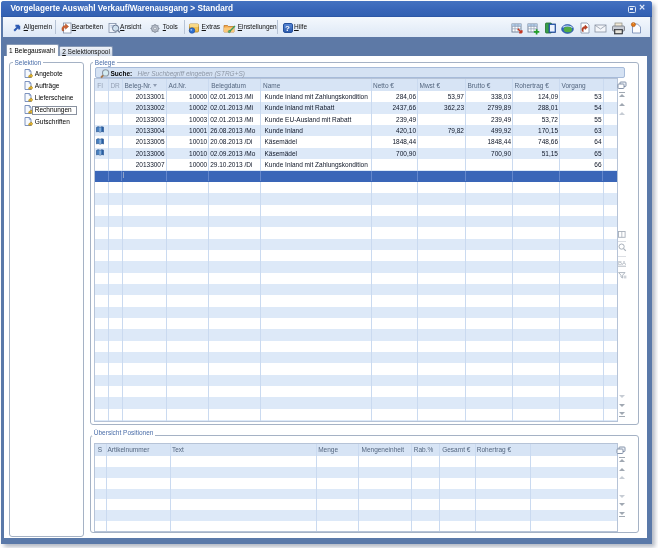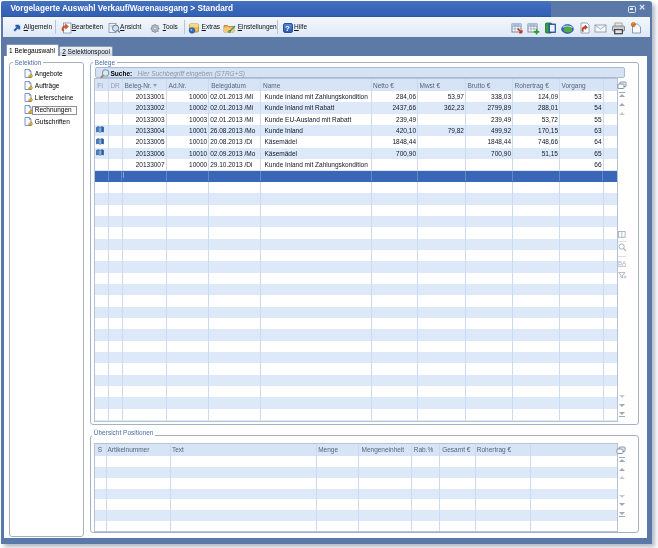--- a/index.html
+++ b/index.html
@@ -1,20 +1,20 @@
 <!DOCTYPE html>
 <html><head>
 <meta charset="utf-8">
 <style>
 html,body{margin:0;padding:0;width:658px;height:548px;background:#fff;overflow:hidden;
  font-family:"Liberation Sans", sans-serif;}
 *{box-sizing:border-box;}
 #win{position:absolute;left:1px;top:1px;width:651px;height:543px;background:#5a79a9;
  border-radius:3px 3px 0 0;box-shadow:3px 3px 4px rgba(115,125,145,.55);}
-#title{position:absolute;left:0;top:0;width:550px;height:16px;
+#title{position:absolute;left:0;top:0;width:651px;height:16px;
  background:linear-gradient(#4472c0,#3865b8 60%,#3261b2);border-bottom:1px solid #2d57a6;border-radius:3px 3px 0 0;}
 #title .t{position:absolute;left:9.5px;top:2.8px;font-size:8.2px;font-weight:bold;color:#fff;letter-spacing:0;}
 #btn-rest{position:absolute;left:626.5px;top:4.5px;width:8.5px;height:7.5px;border:1.2px solid #dde8f8;border-radius:1.5px;}
 #btn-rest i{position:absolute;left:1.7px;top:1.6px;width:2.8px;height:2.2px;border:1px solid #dde8f8;}
 #btn-close{position:absolute;left:637.8px;top:1.8px;color:#e2ebfa;font-size:8px;font-weight:bold;}
 #toolbar{position:absolute;left:2px;top:16px;width:647px;height:19.5px;
  background:linear-gradient(#f4f8fd,#dde8f6);}
 .mi{position:absolute;top:6.2px;font-size:6.5px;color:#101010;white-space:nowrap;}
 .msep{position:absolute;top:2.5px;width:1px;height:14px;background:#b7c4d6;}
 #tabstrip{position:absolute;left:2px;top:35.5px;width:647px;height:19px;background:#5d79a6;}

